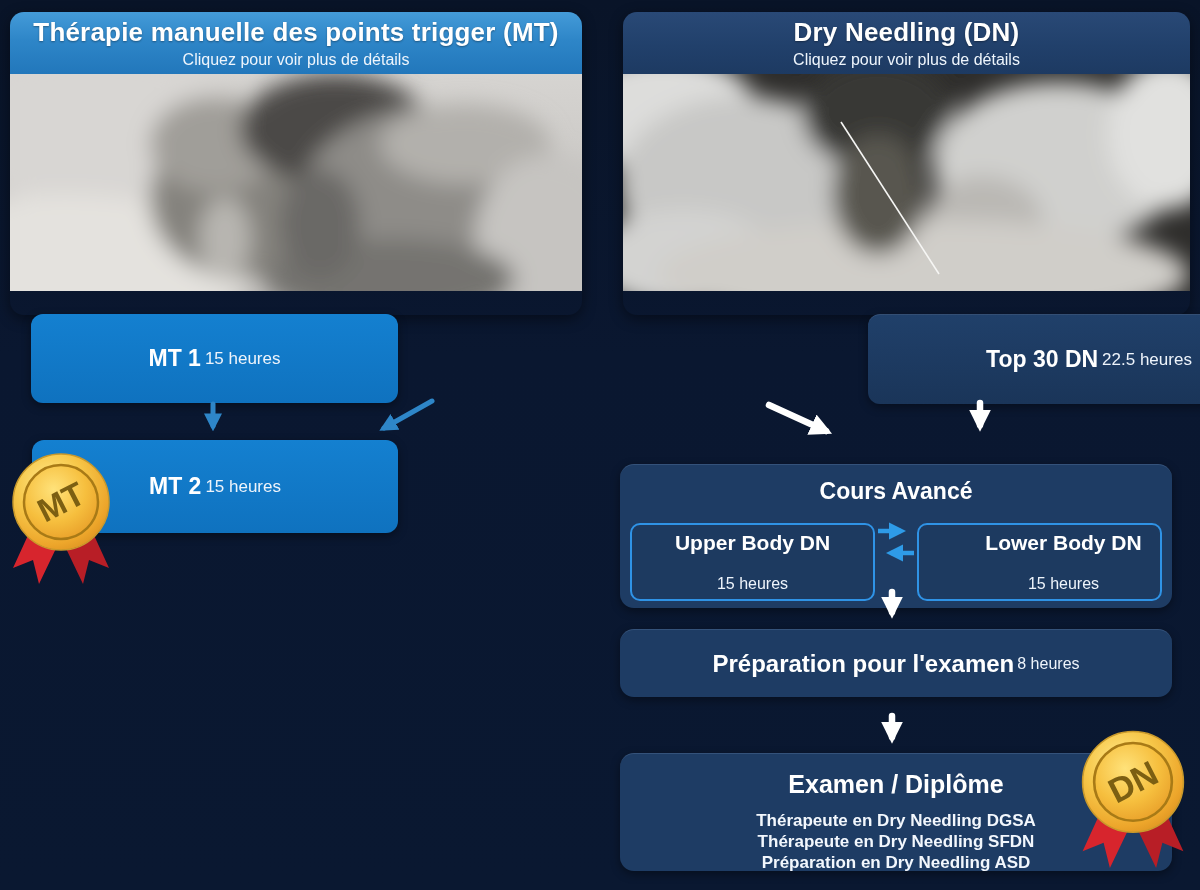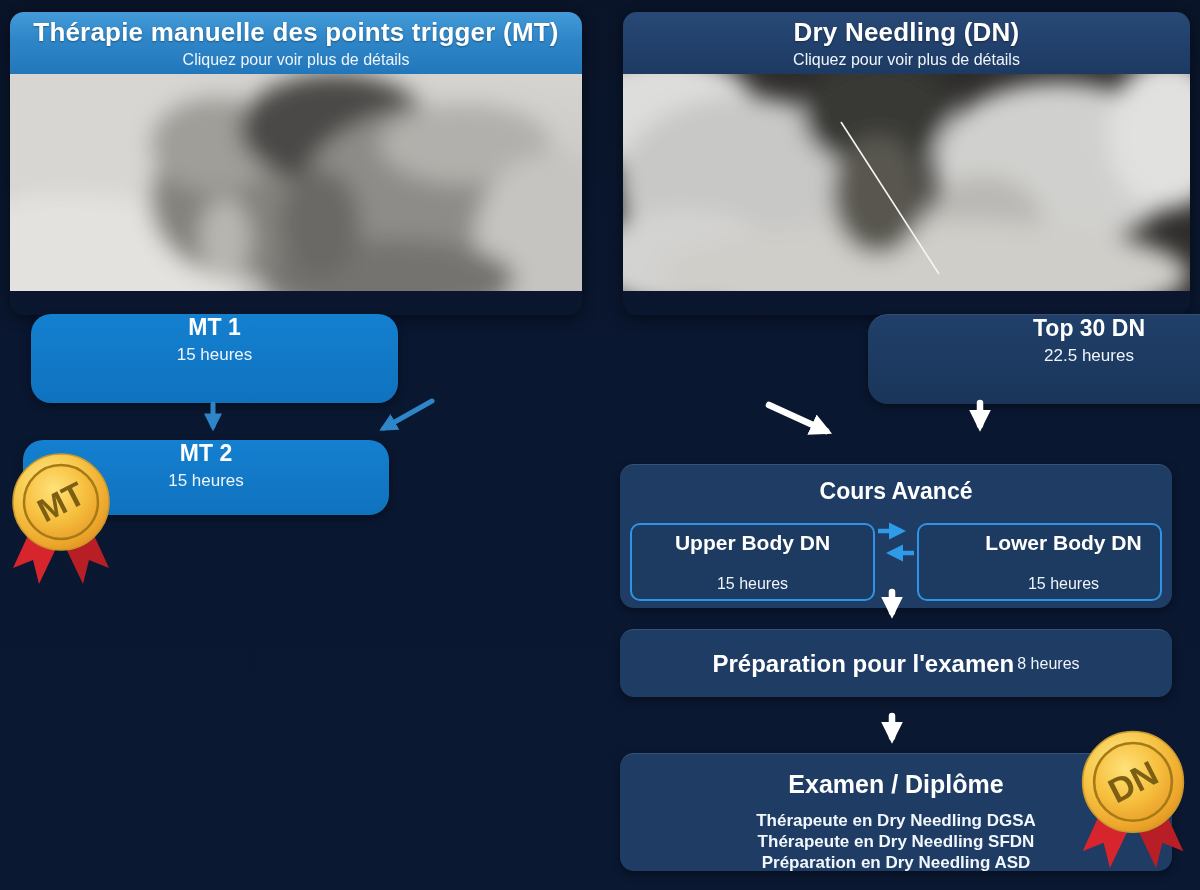--- a/index.html
+++ b/index.html
@@ -19,33 +19,33 @@
                align-items:center;gap:3px;text-align:center;}
   .header-mt{background:linear-gradient(180deg,#449bd8 0%,#2e86c8 45%,#2277bb 100%);}
   .header-dn{background:linear-gradient(180deg,#294976 0%,#21406b 55%,#1d3a62 100%);}
   .card-title{margin:0;font-size:26px;font-weight:bold;letter-spacing:.2px;
               text-shadow:0 1px 2px rgba(0,0,0,.35);}
   .card-subtitle{margin:0;font-size:16px;font-weight:400;color:#eef5fc;}
   .card-photo{position:relative;height:217px;background:#b9b7b4;}
   .card-photo svg{display:block;width:100%;height:100%;}
 
   
-  .course-box{position:absolute;border-radius:20px;display:flex;flex-direction:column;
-              justify-content:flex-start;align-items:center;gap:4px;z-index:2;
+  .course-box{position:absolute;border-radius:12px;display:flex;flex-direction:row;
+              justify-content:center;align-items:center;gap:4px;z-index:2;
               box-shadow:0 3px 10px rgba(0,0,0,.4);}
   .course-title{font-size:23px;font-weight:bold;}
   .course-hours{font-size:17px;color:#eef4fb;}
   .box-mt1{left:31px;top:314px;width:367px;height:89px;
            background:linear-gradient(180deg,#1480d0,#0f72bf);}
   .box-combi{left:420px;top:314px;width:365px;height:89px;
              background:linear-gradient(100deg,#0d74c4 0%,#16568f 55%,#1e3f68 100%);}
   .box-topdn{left:832px;top:314px;width:442px;height:89px;
              background:linear-gradient(180deg,#20406a,#1a3559);
              border-top:1px solid rgba(140,170,210,.22);margin-left:36px;}
-  .box-mt2{left:23px;top:440px;width:366px;height:75px;
+  .box-mt2{left:32px;top:440px;width:366px;height:93px;
            background:linear-gradient(180deg,#1480d0,#0f72bf);}
 
   
   .panel{position:absolute;left:620px;width:552px;background:#1e3c64;border-radius:14px;
          z-index:2;border-top:1px solid rgba(140,170,210,.20);
          box-shadow:0 3px 10px rgba(0,0,0,.4);box-sizing:border-box;}
   .panel-advanced{top:464px;height:144px;}
   .panel-title{text-align:center;font-size:23px;font-weight:bold;margin-top:13px;}
   .inner-row{position:absolute;left:0;top:58px;width:100%;height:78px;}
   .inner-box{position:absolute;top:0;width:245px;height:78px;box-sizing:border-box;

